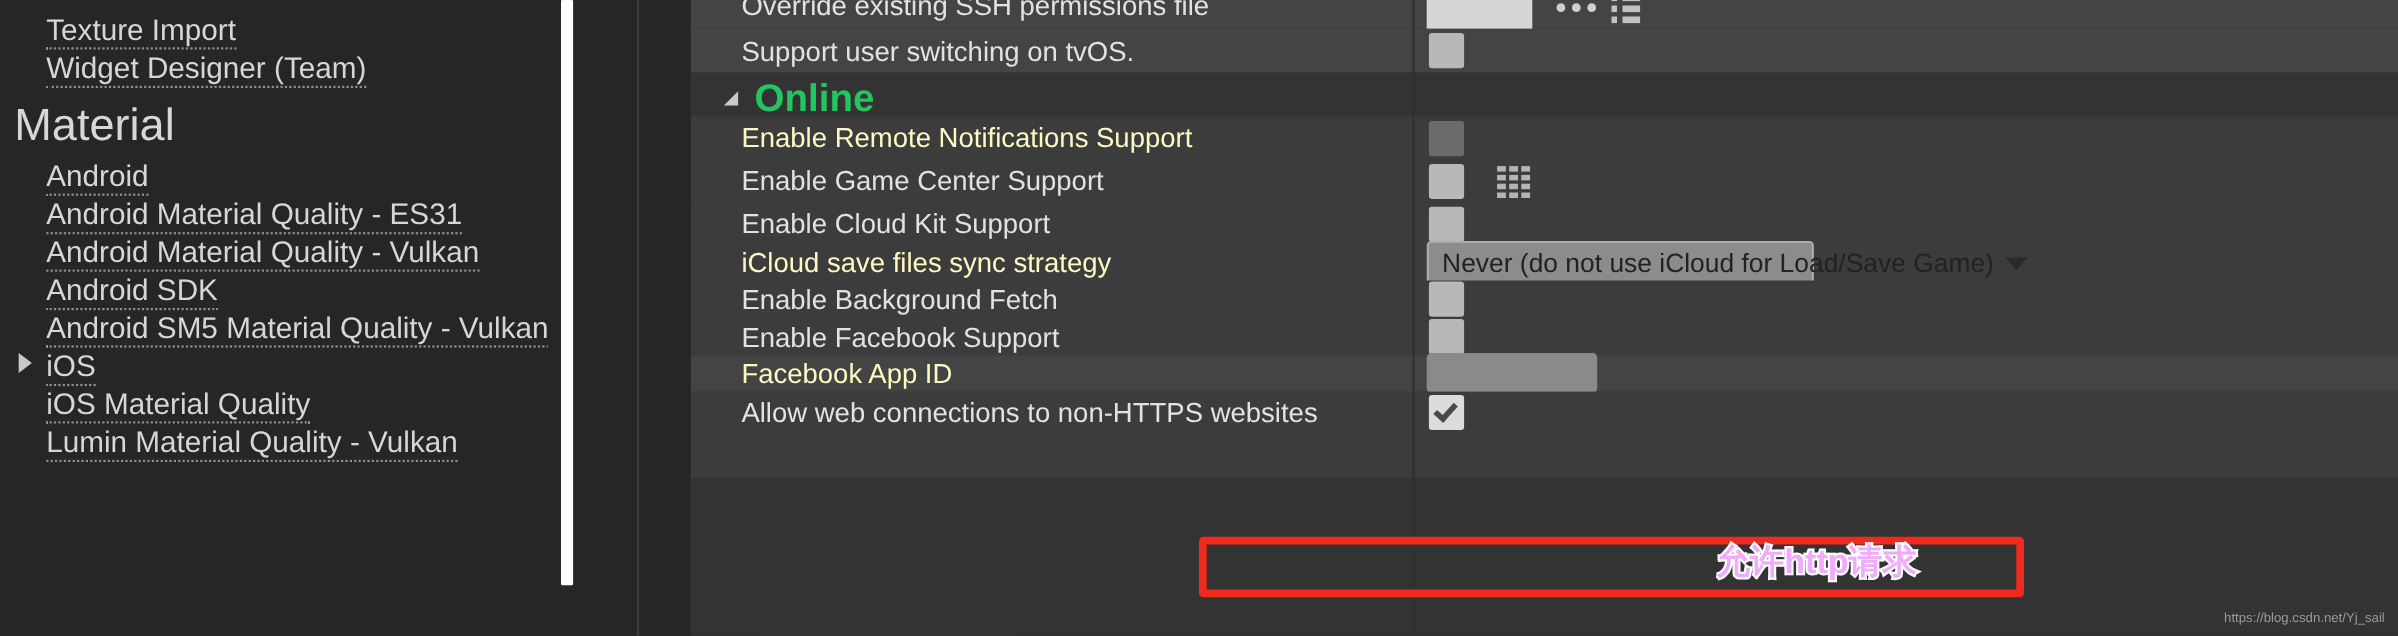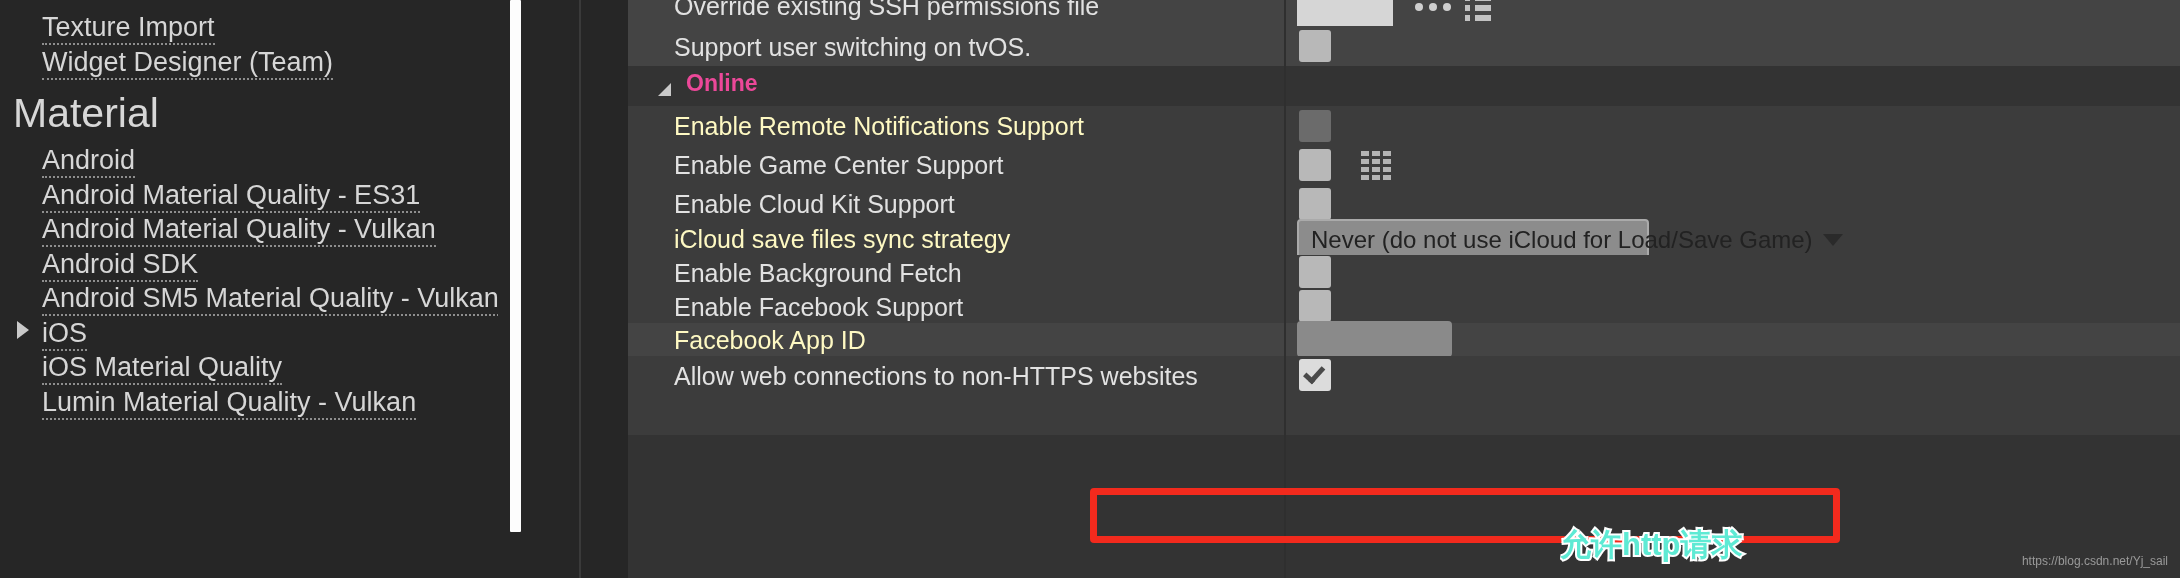--- a/index.html
+++ b/index.html
@@ -62,21 +62,21 @@
   .row-a { background:#444444; }
   .row-b { background:#3c3c3c; }
   .row-hdr { background:#333333; }
   .prop-label {
     position:absolute; left:46px;
     font-size:25px; color:#e2e2e2; white-space:nowrap;
   }
   .prop-label.dim { color:#fef9c3; }
   .section-header-label {
     position:absolute; left:58px;
-    font-size:23px; color:#ec4899; font-weight:bold; white-space:nowrap;
+    font-size:35px; color:#22c55e; font-weight:bold; white-space:nowrap;
   }
   .section-tri {
     position:absolute; left:30px; width:0; height:0;
     border-left:13px solid transparent;
     border-bottom:13px solid #c9c9c9;
     cursor:pointer;
   }
   .value-divider {
     position:absolute; left:656px; width:2px;
     background:#2f2f2f;
@@ -280,16 +280,16 @@
     <div class="prop-row row-b" style="top:395px; height:40px;">
       <div class="value-divider" style="top:0; height:40px;"></div>
     </div>
 
     <div class="prop-row row-hdr" style="top:435px; height:143px;">
       <div class="value-divider" style="top:0; height:143px;"></div>
     </div>
   </div>
 
   <div id="highlight-box" style="left: 1090px; top: 488px; width: 750px; height: 55px; border-color: rgb(242, 42, 29);"></div>
-  <div id="annotation-text" style="left: 1560px; top: 490px; color: #5eead4; margin-top: 34px;">允许http请求</div>
+  <div id="annotation-text" style="left: 1560px; top: 490px; color: #f0abfc;">允许http请求</div>
   <div id="watermark">https://blog.csdn.net/Yj_sail</div>
 
 </div>
 
 </body></html>

